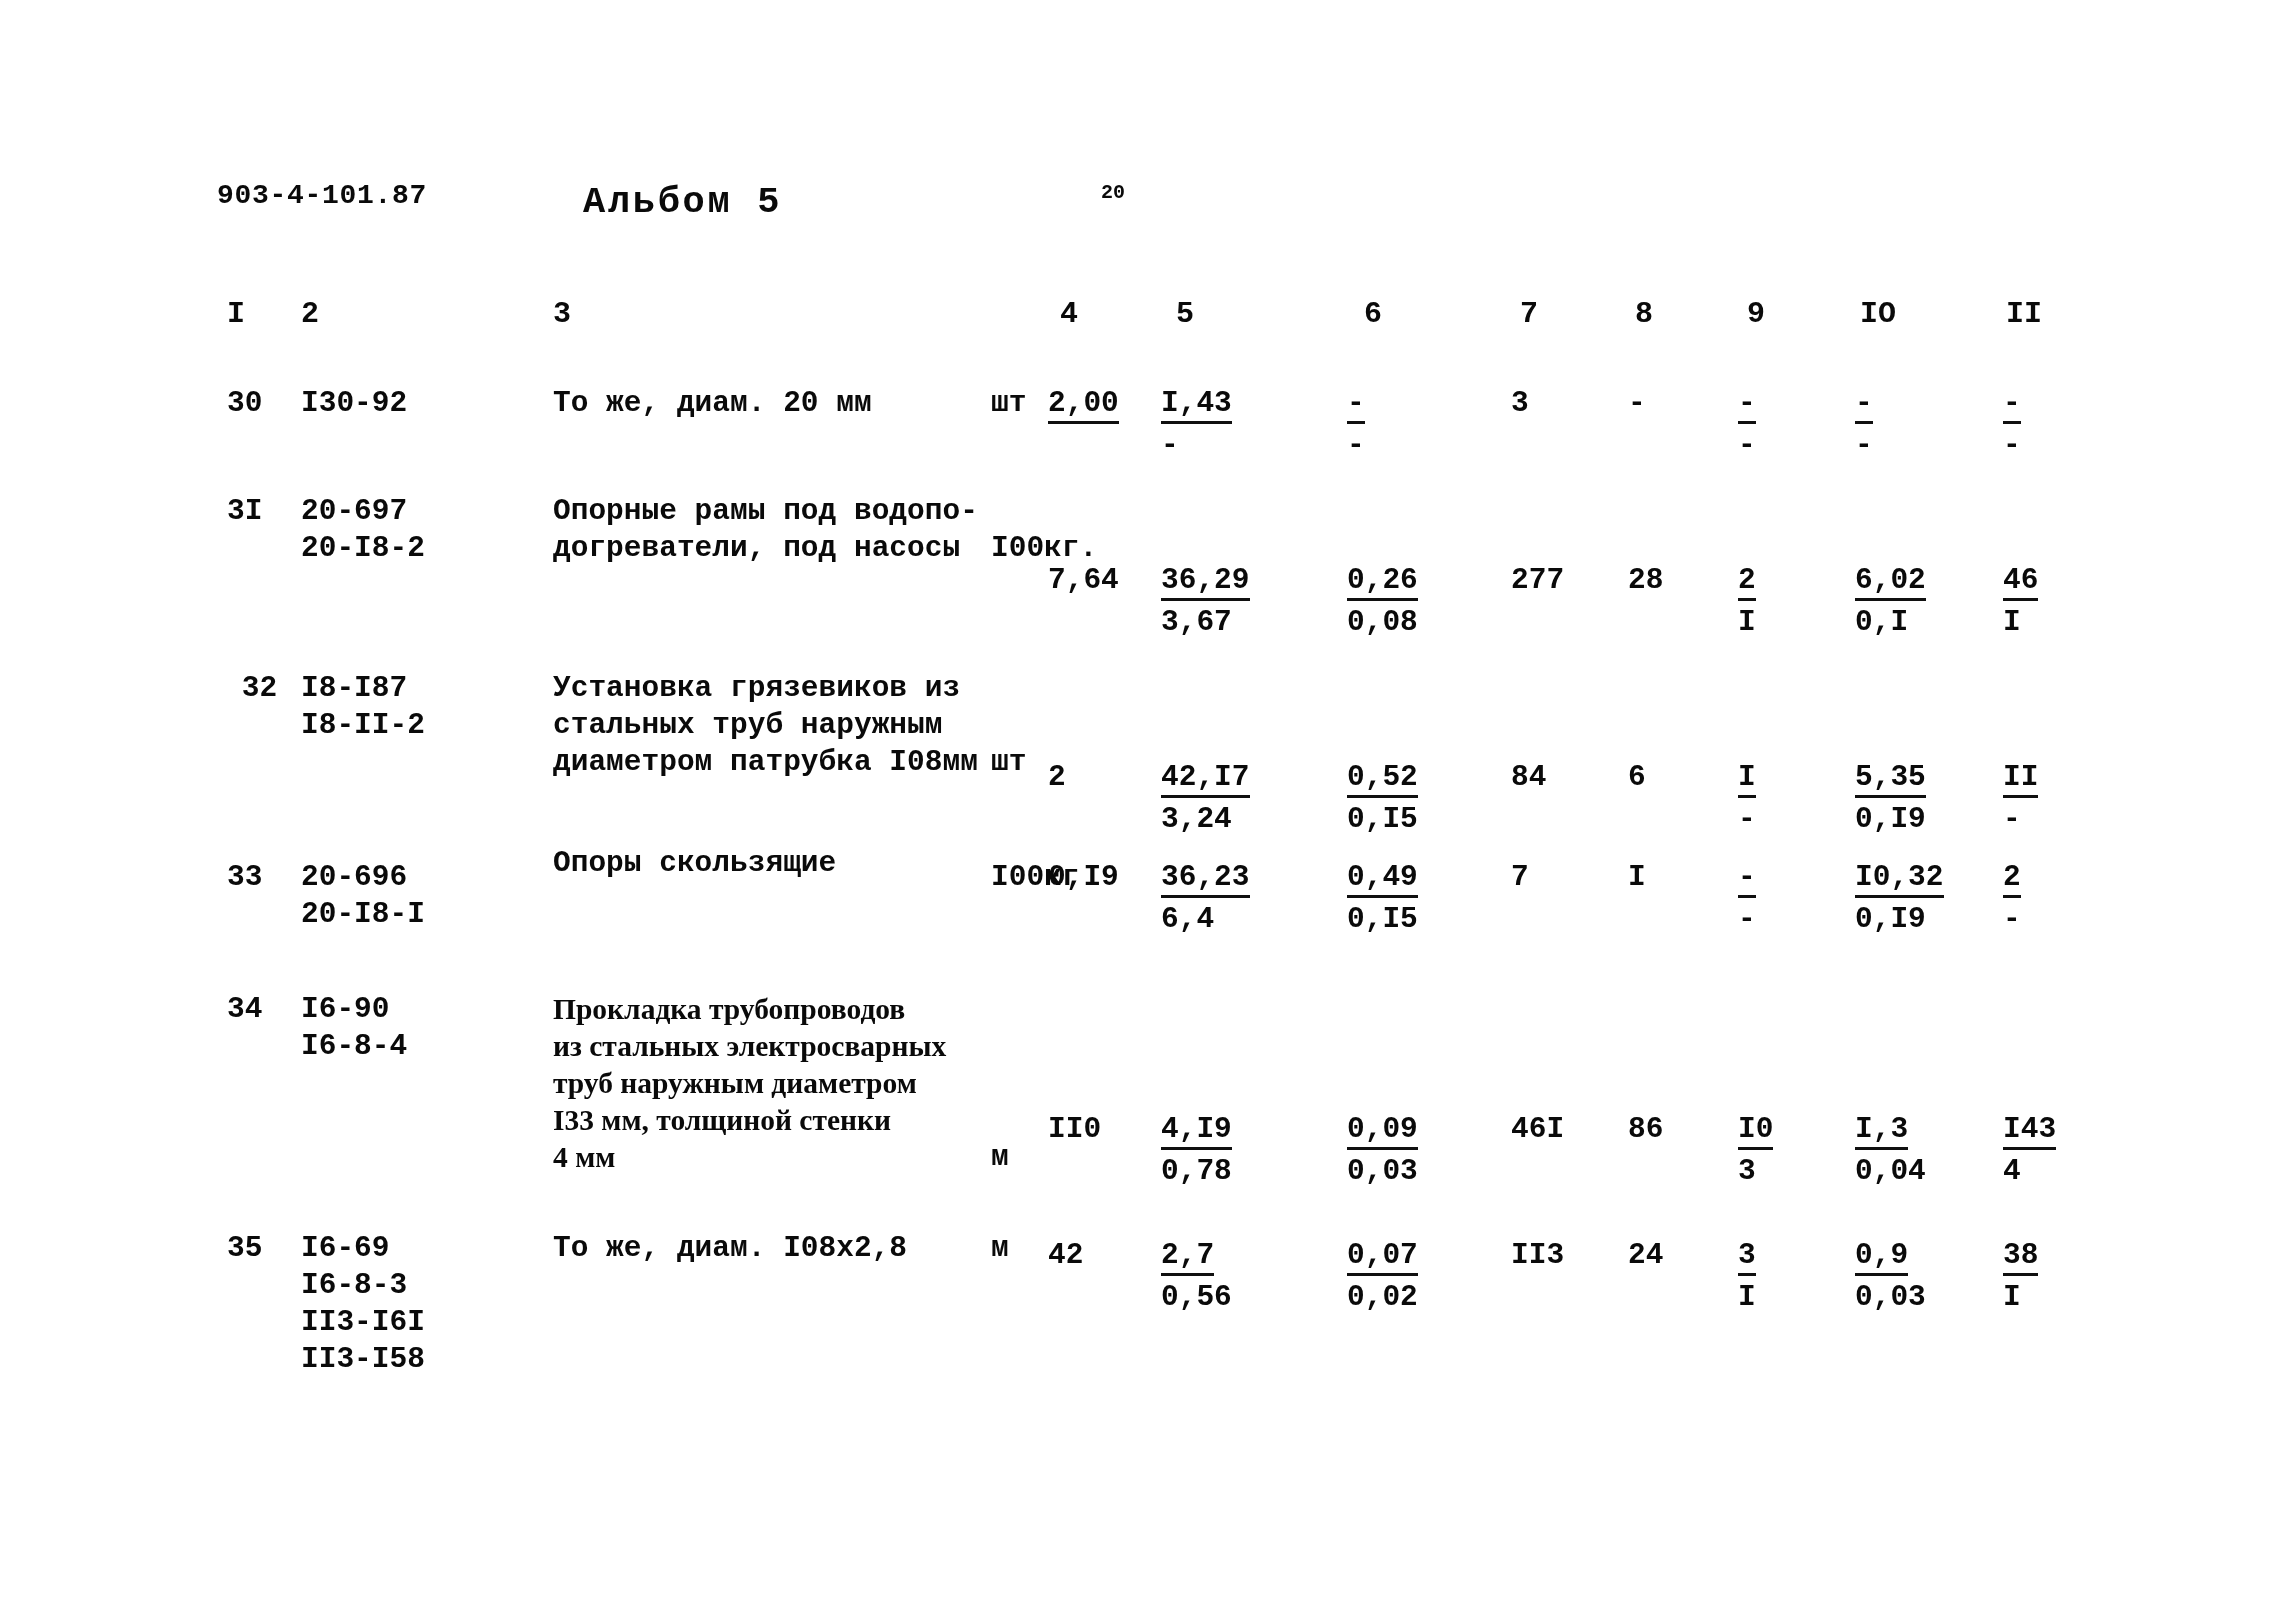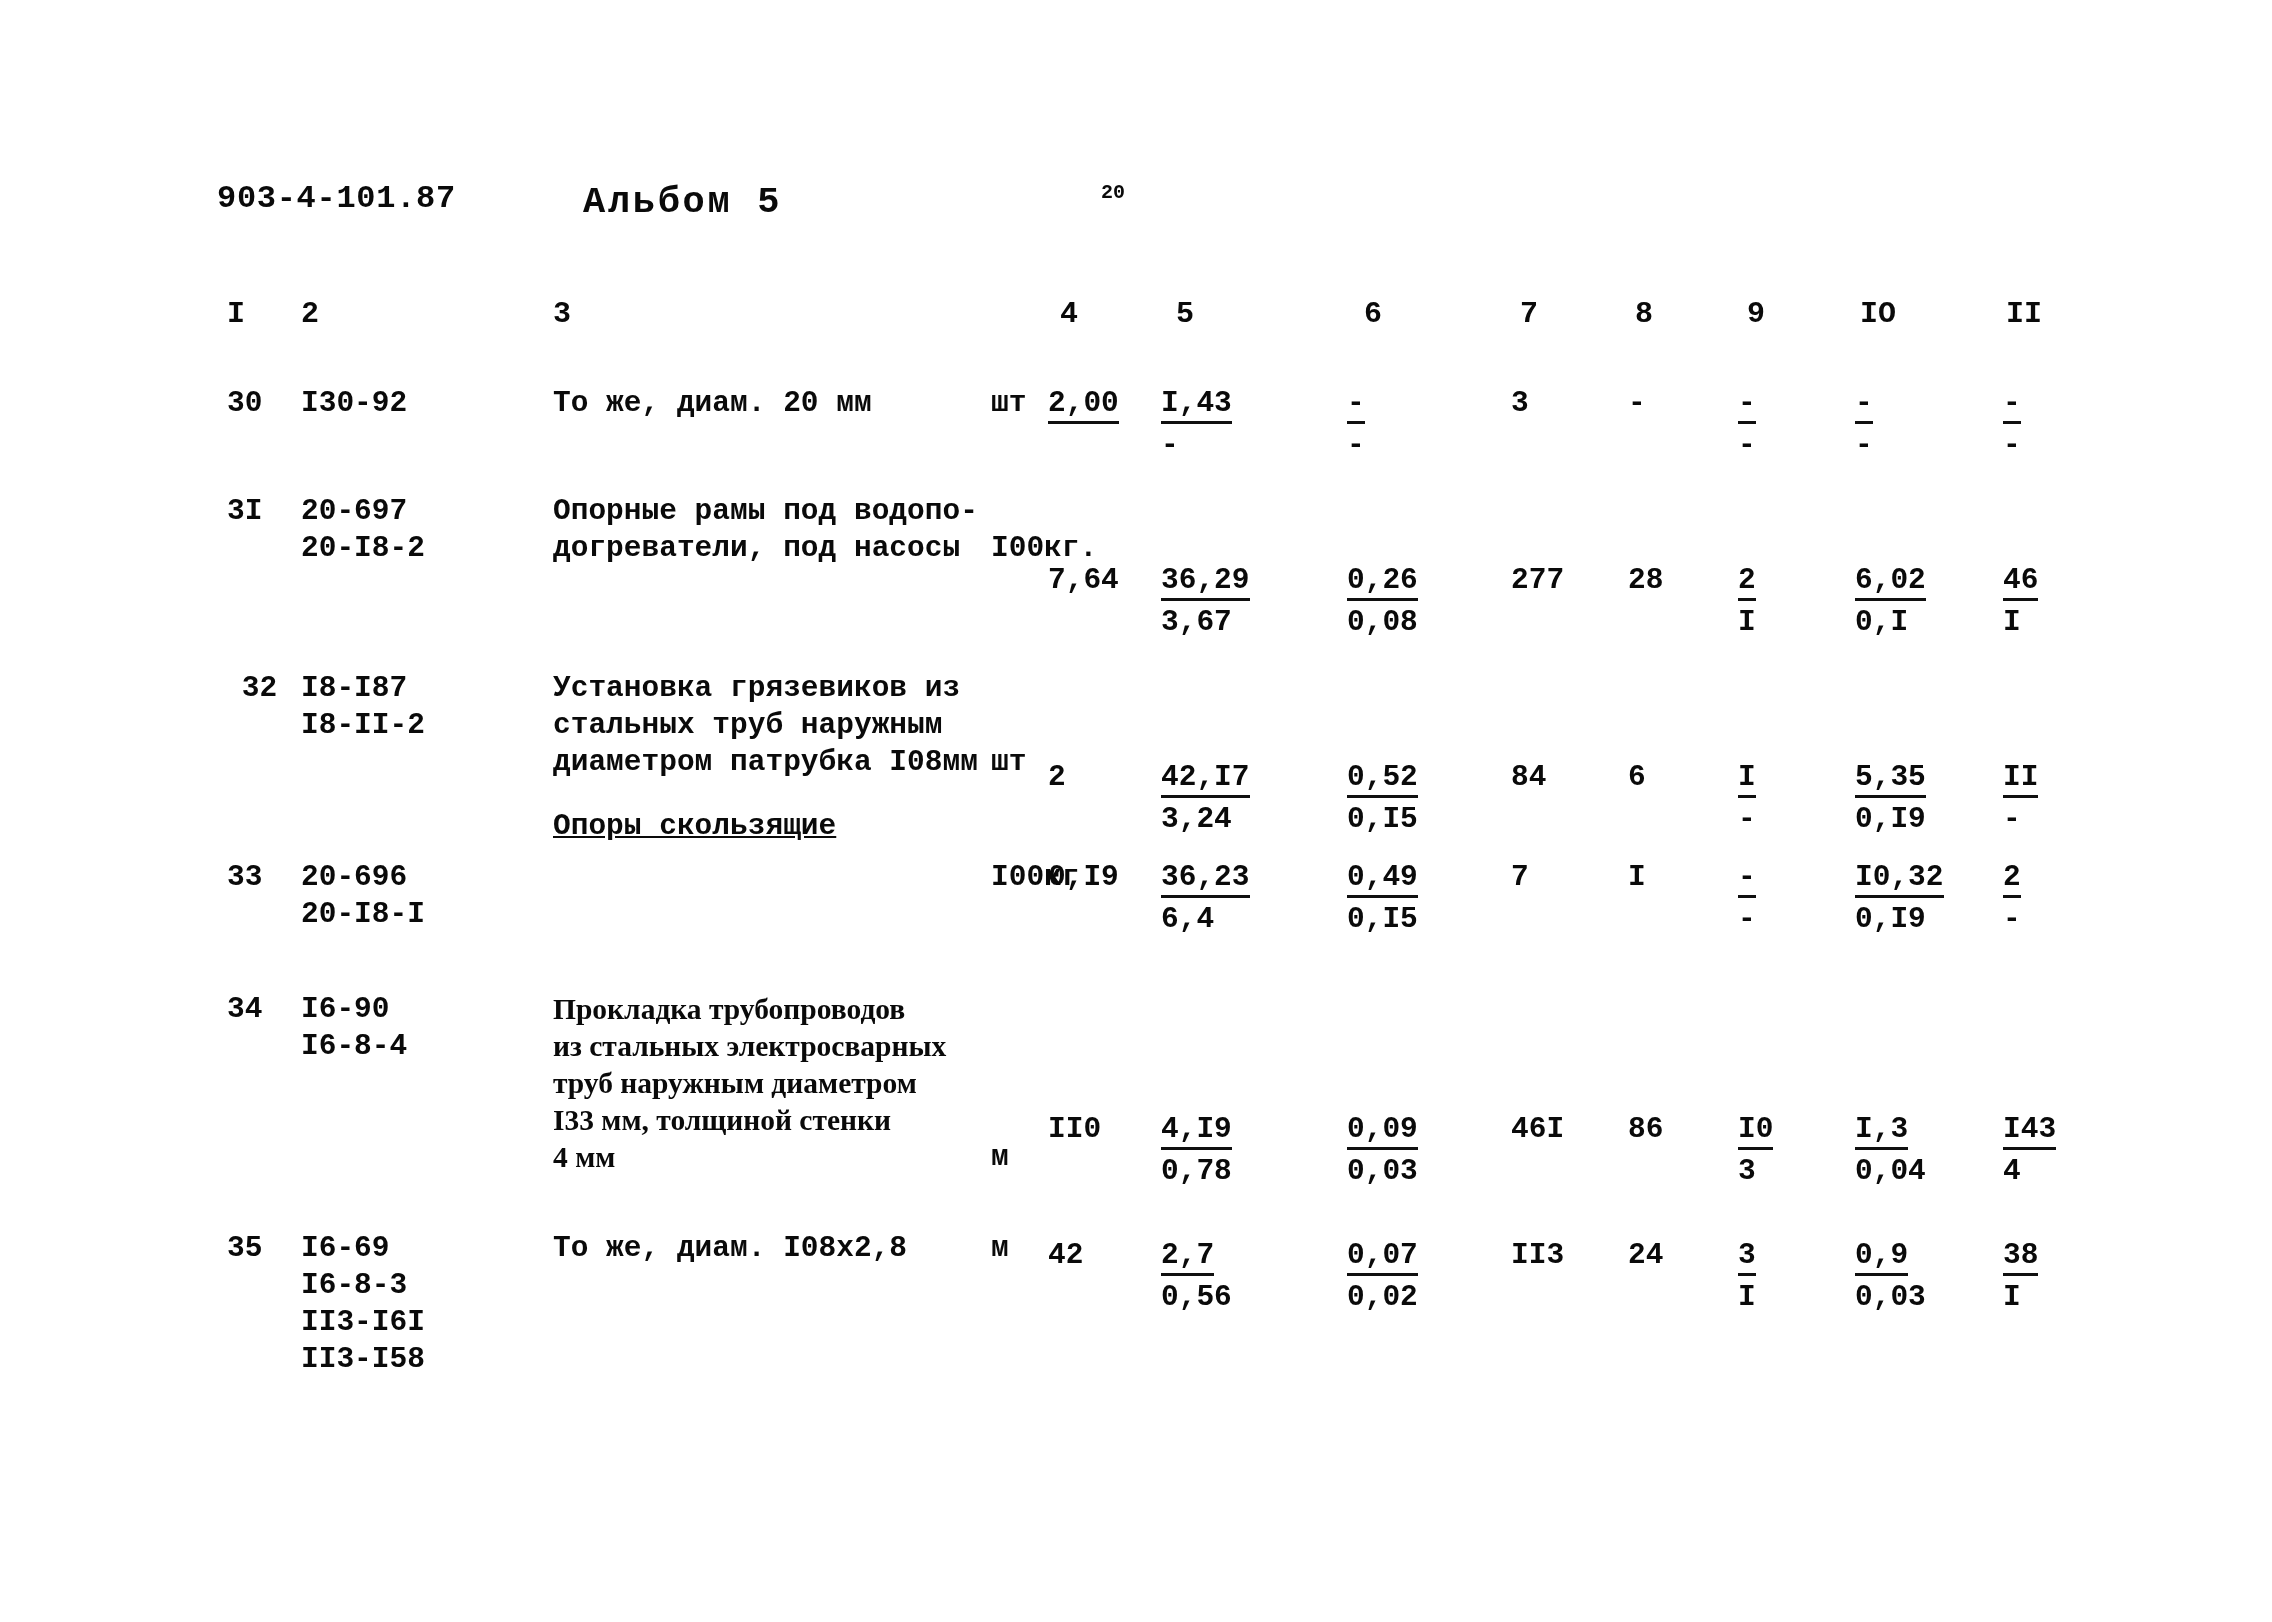--- a/index.html
+++ b/index.html
@@ -28,21 +28,21 @@
     position: absolute;
     top: 180px;
     left: 0;
     width: 2273px;
     height: 48px;
   }
   .hdr-doc {
     position: absolute;
     left: 217px;
     top: 0;
-    font-size: 32px;
+    font-size: 28px;
     letter-spacing: 0.7px;
     font-weight: 700;
   }
   .hdr-album {
     position: absolute;
     left: 583px;
     top: 1.4px;
     font-size: 37px;
     letter-spacing: 2.7px;
     font-weight: 700;
@@ -199,21 +199,21 @@
         <div class="cell c6 frac" style="top: 759px;"><span class="num">0,52</span><span class="den">0,I5</span></div>
         <div class="cell c7" style="top: 759px;">84</div>
         <div class="cell c8" style="top: 759px;">6</div>
         <div class="cell c9 frac" style="top: 759px;"><span class="num">I</span><span class="den">-</span></div>
         <div class="cell c10 frac" style="top: 759px;"><span class="num">5,35</span><span class="den">0,I9</span></div>
         <div class="cell c11 frac" style="top: 759px;"><span class="num">II</span><span class="den">-</span></div>
       </div>
       <div class="row">
         <div class="cell c1" style="top: 859px;">33</div>
         <div class="cell c2" style="top: 859px;"><span class="code-line">20-696</span><span class="code-line">20-I8-I</span></div>
-        <div class="cell c3" style="top: 808px; text-decoration: underline;"><span class="desc-line">Опоры скользящие</span></div>
+        <div class="cell c3" style="top: 845px;"><span class="desc-line">Опоры скользящие</span></div>
         <div class="cell cu" style="top: 859px;">I00кг</div>
         <div class="cell c4" style="top: 859px;">0,I9</div>
         <div class="cell c5 frac" style="top: 859px;"><span class="num">36,23</span><span class="den">6,4</span></div>
         <div class="cell c6 frac" style="top: 859px;"><span class="num">0,49</span><span class="den">0,I5</span></div>
         <div class="cell c7" style="top: 859px;">7</div>
         <div class="cell c8" style="top: 859px;">I</div>
         <div class="cell c9 frac" style="top: 859px;"><span class="num">-</span><span class="den">-</span></div>
         <div class="cell c10 frac" style="top: 859px;"><span class="num">I0,32</span><span class="den">0,I9</span></div>
         <div class="cell c11 frac" style="top: 859px;"><span class="num">2</span><span class="den">-</span></div>
       </div>

